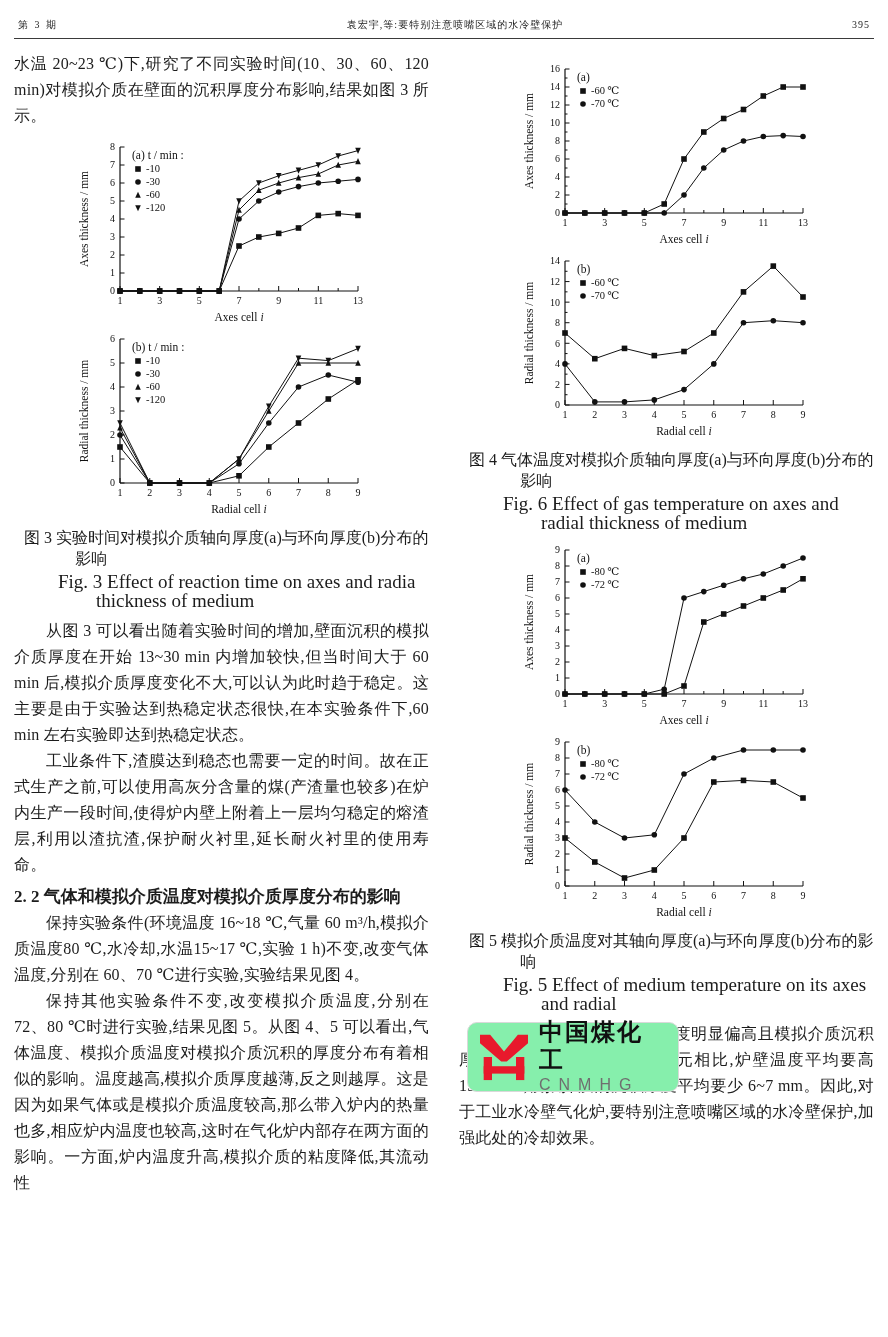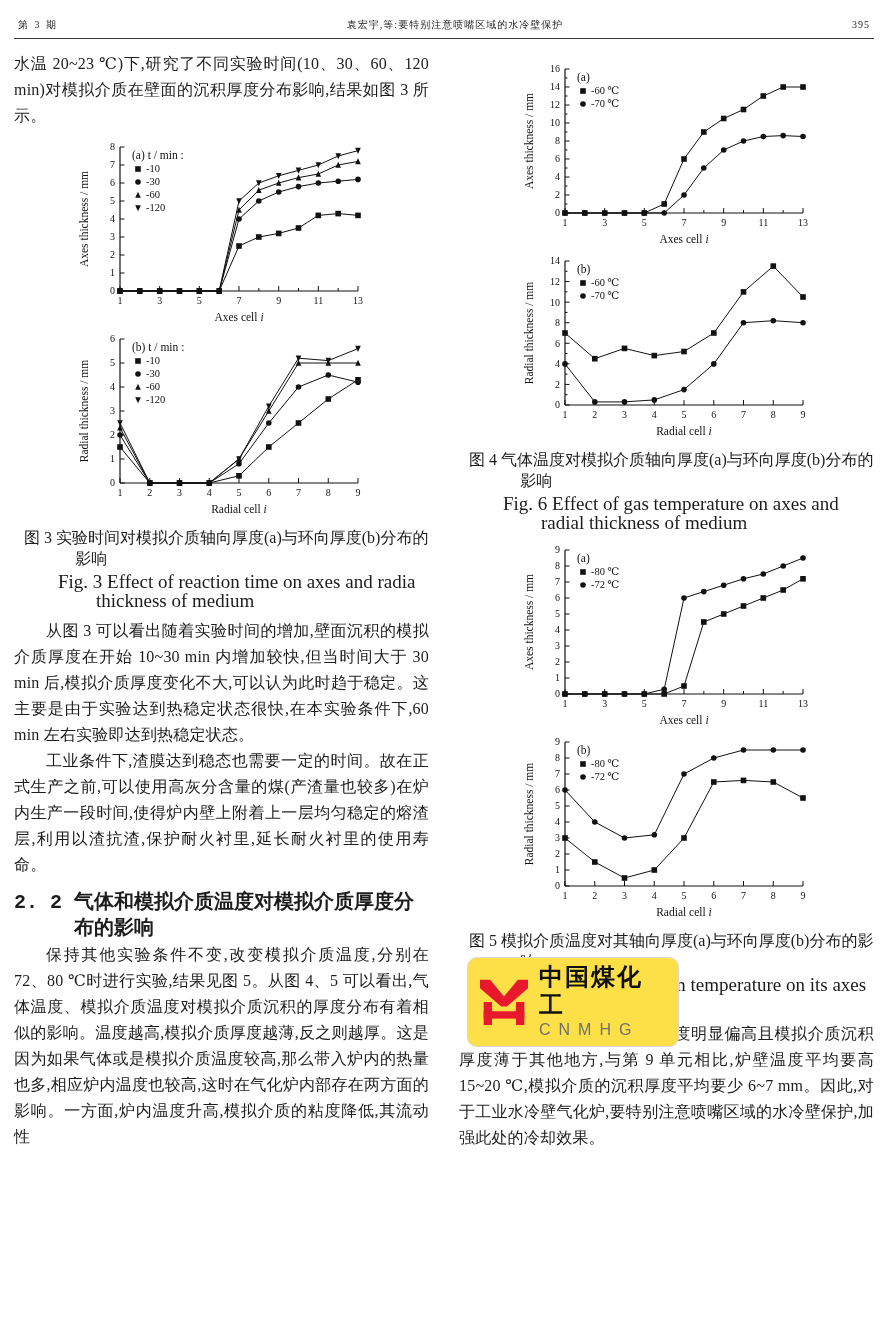--- a/index.html
+++ b/index.html
@@ -27,24 +27,23 @@
   .col{width:415px;position:relative;}
   p{margin:0;}
   .body{
     font-size:16px;line-height:26px;
     text-align:justify;
     text-indent:2em;
     letter-spacing:0.2px;
   }
   .noindent{text-indent:0;}
   .h22{
-    font-size:20px;line-height:26px;font-weight:bold;
+    font-size:17px;line-height:26px;font-weight:bold;
     padding-left:3em;text-indent:-3em;
-    margin-top:12px;
-    font-family:Liberation Mono, monospace;
+    margin-top:6px;
   }
   .fig{
     margin:10px 0 6px 0;
     display:flex;flex-direction:column;align-items:center;gap:2px;
   }
   .cap-cn{
     font-size:16px;line-height:21px;
     padding-left:3.2em;text-indent:-3.2em;
     margin:4px 0 3px 10px;
   }
@@ -53,22 +52,22 @@
     padding-left:4em;text-indent:-2em;
     margin:0 0 8px 6px;
   }
   .chart svg text{font-family:"Liberation Serif","DejaVu Serif",serif;fill:#111;}
   .chart .tk{font-size:10px;}
   .chart .al{font-size:11.5px;}
   .chart .lg{font-size:10.5px;}
   .watermark{
     position:absolute;
     left:8px;bottom:104px;
-    width:212px;height:90px;
-    background:#fde047;
+    width:212px;height:70px;
+    background:#86efac;
     border:1px solid #d9d9d9;
     border-radius:10px;
     display:flex;align-items:center;gap:9px;
     padding:4px 10px;
     box-sizing:border-box;
     z-index:5;
   }
   .wm-logo{flex:0 0 auto;display:flex;align-items:center;}
   .wm-texts{display:flex;flex-direction:column;line-height:1.15;}
   .wm-cn{font-size:24px;font-weight:600;color:#101010;letter-spacing:2px;font-family:"Liberation Serif","DejaVu Serif",serif;}
@@ -285,23 +284,24 @@
               <polygon points="62,52.7 59.2,58.8 64.8,58.8" fill="#111"></polygon>
               <text x="70" y="59" class="lg">-60</text>
               <polygon points="62,72.3 59.2,66.2 64.8,66.2" fill="#111"></polygon>
               <text x="70" y="72" class="lg">-120</text>
             </svg></div>
       </figure>
 
       <p class="cap-cn">图 3  实验时间对模拟介质轴向厚度(a)与环向厚度(b)分布的影响</p>
       <p class="cap-en">Fig. 3  Effect of reaction time on axes and radia thickness of medium</p>
 
-      <p class="body">从图 3 可以看出随着实验时间的增加,壁面沉积的模拟介质厚度在开始 10~30 min 内增加较快,但当时间大于 30 min 后,模拟介质厚度变化不大,可以认为此时趋于稳定。这主要是由于实验达到热稳定状态很快,在本实验条件下,60 min 左右实验即达到热稳定状态。</p>
+      <p class="body">从图 3 可以看出随着实验时间的增加,壁面沉积的模拟介质厚度在开始 13~30 min 内增加较快,但当时间大于 60 min 后,模拟介质厚度变化不大,可以认为此时趋于稳定。这主要是由于实验达到热稳定状态很快,在本实验条件下,60 min 左右实验即达到热稳定状态。</p>
       <p class="body">工业条件下,渣膜达到稳态也需要一定的时间。故在正式生产之前,可以使用高灰分含量的煤(产渣量也较多)在炉内生产一段时间,使得炉内壁上附着上一层均匀稳定的熔渣层,利用以渣抗渣,保护耐火衬里,延长耐火衬里的使用寿命。</p>
       <p class="h22">2. 2  气体和模拟介质温度对模拟介质厚度分布的影响</p>
+      <p class="body">保持实验条件(环境温度 16~18 ℃,气量 60 m³/h,模拟介质温度80 ℃,水冷却,水温15~17 ℃,实验 1 h)不变,改变气体温度,分别在 60、70 ℃进行实验,实验结果见图 4。</p>
       <p class="body">保持其他实验条件不变,改变模拟介质温度,分别在 72、80 ℃时进行实验,结果见图 5。从图 4、5 可以看出,气体温度、模拟介质温度对模拟介质沉积的厚度分布有着相似的影响。温度越高,模拟介质厚度越薄,反之则越厚。这是因为如果气体或是模拟介质温度较高,那么带入炉内的热量也多,相应炉内温度也较高,这时在气化炉内部存在两方面的影响。一方面,炉内温度升高,模拟介质的粘度降低,其流动性</p>
     </div>
 
     <div class="col">
 
       <figure class="fig">
         <div class="chart"><svg width="292" height="186" viewBox="0 0 292 186">
               <line x1="44" y1="8" x2="44" y2="152" stroke="#111" stroke-width="1.2"></line>
               <line x1="44" y1="152" x2="282" y2="152" stroke="#111" stroke-width="1.2"></line>
               <line x1="44" y1="152" x2="48.5" y2="152" stroke="#111"></line>

